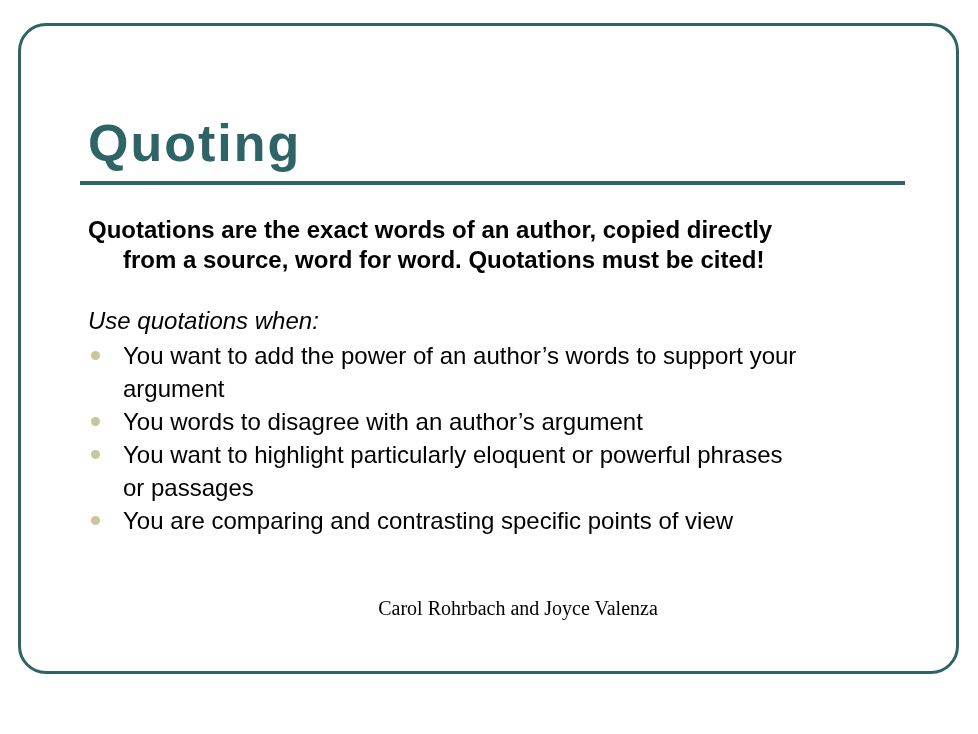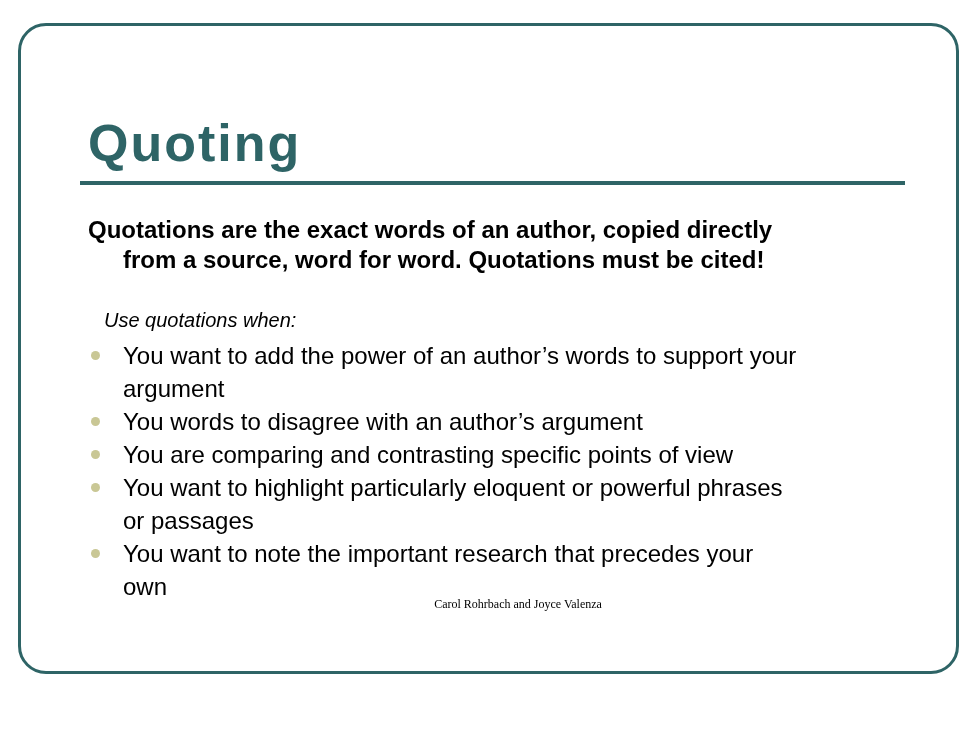--- a/index.html
+++ b/index.html
@@ -53,24 +53,24 @@
     color: var(--text, #000000);
     line-height: 30px;
     padding-left: 35px;
     text-indent: -35px;
     white-space: pre-line;
     box-sizing: border-box;
     margin-top: 9px;
   }
   .lead-in {
     position: absolute;
-    left: 104px;
+    left: 88px;
     top: 305px;
     width: 800px;
-    font-size: 20px;
+    font-size: 24px;
     font-style: italic;
     color: var(--text, #000000);
     line-height: 31px;
   }
   .bullet-list {
     position: absolute;
     left: 88px;
     top: 339px;
     width: 815px;
     margin: 0;
@@ -96,21 +96,21 @@
     border-radius: 50%;
     background: var(--bullet, #c9c795);
   }
   .credit {
     position: absolute;
     left: 88px;
     top: 597px;
     width: 860px;
     text-align: center;
     font-family: "Liberation Serif", serif;
-    font-size: 12px;
+    font-size: 20px;
     color: var(--text, #000000);
   }
 </style>
 </head>
 <body>
 
 <div class="page">
   <div class="slide-border"></div>
 
   <div class="title">Quoting</div>
@@ -130,30 +130,25 @@
 argument</span>
       </li>
 
       <li>
         <span class="dot"></span>
         <span class="li-text">You words to disagree with an author’s argument</span>
       </li>
 
       <li>
         <span class="dot"></span>
-        <span class="li-text">You are comparing and contrasting specific points of view</span>
-      </li>
-
-      <li>
-        <span class="dot"></span>
         <span class="li-text">You want to highlight particularly eloquent or powerful phrases
 or passages</span>
       </li>
 
       <li>
         <span class="dot"></span>
-        <span class="li-text">You want to note the important research that precedes your
-own</span>
+        <span class="li-text">You are comparing and contrasting specific points of view</span>
       </li>
+
     </ul>
 
   <div class="credit">Carol Rohrbach and Joyce Valenza</div>
 </div>
 
 </body></html>

